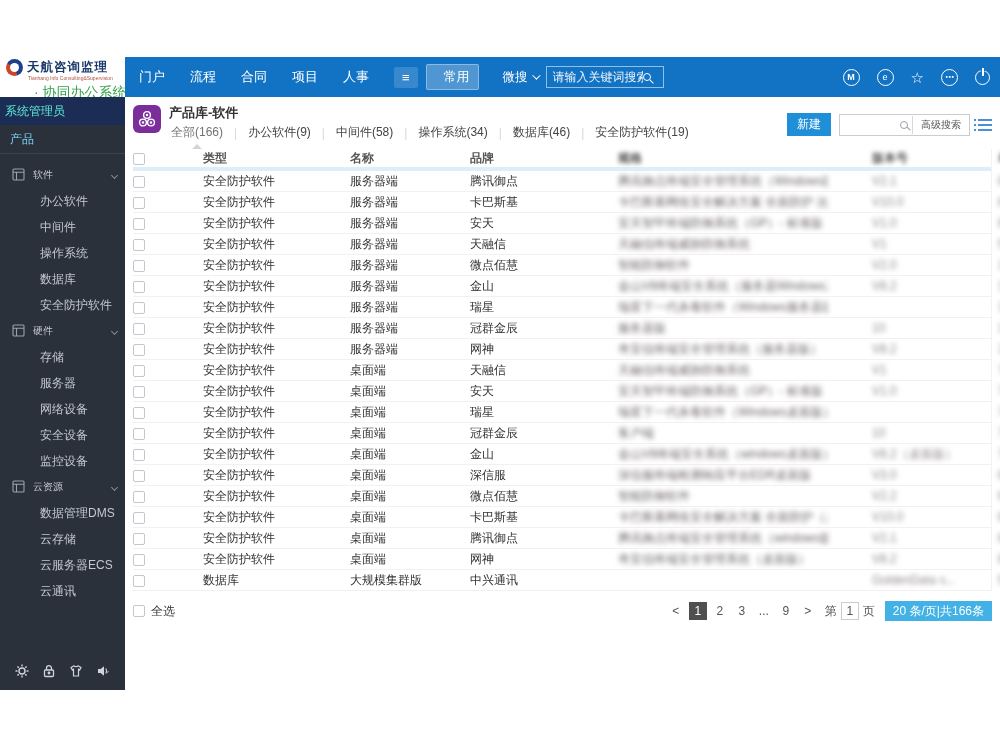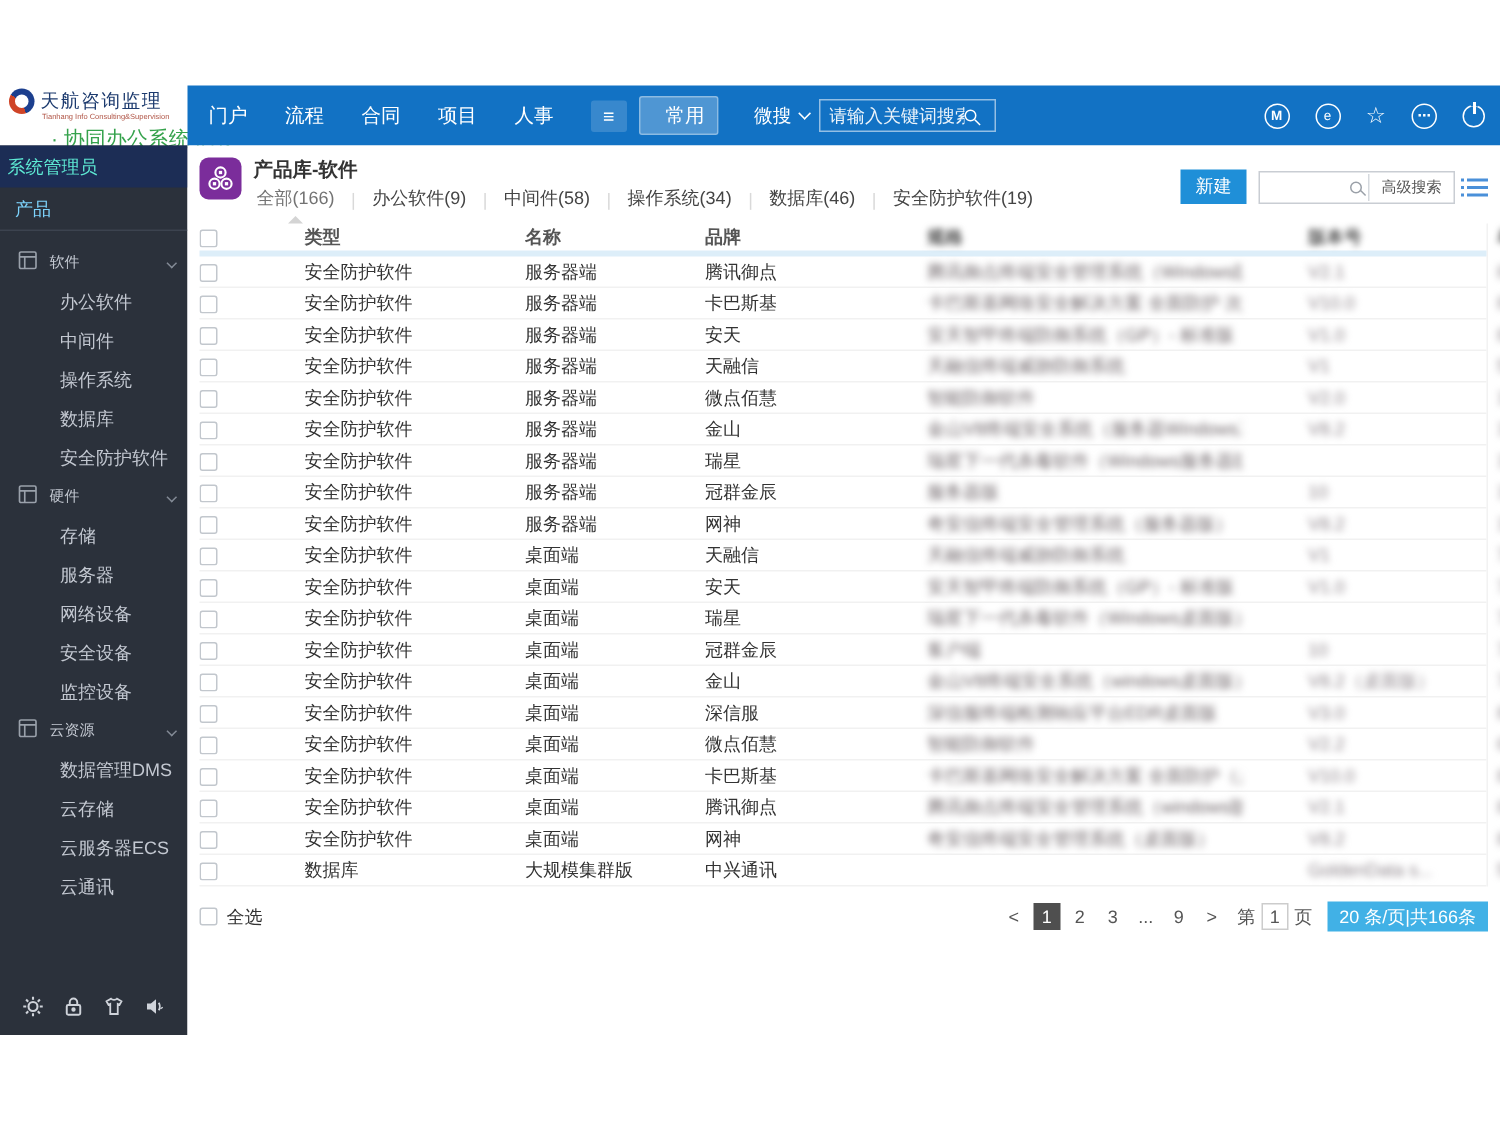--- a/index.html
+++ b/index.html
@@ -5,21 +5,21 @@
   * { box-sizing: border-box; margin: 0; padding: 0; }
   html,body { width:1000px; height:750px; background:#fff; font-family:"Liberation Sans","DejaVu Sans",sans-serif; overflow:hidden; }
   .app { position:absolute; top:57px; left:0; width:1000px; height:633px; }
 
   
   .topbar { position:absolute; top:0; left:0; width:1000px; height:40px; }
   .logo-area { position:absolute; left:0; top:0; width:125px; height:40px; background:#fff; padding:2px 4px 0 6px; }
   .logo-row { display:flex; align-items:center; gap:4px; }
   .logo-mark { width:17px; height:17px; border-radius:50%; background:conic-gradient(#1c3f8e 0 160deg,#cf4427 160deg 300deg,#1c3f8e 300deg); position:relative; flex:0 0 auto;}
   .logo-mark::after { content:""; position:absolute; left:4px; top:4px; width:9px; height:9px; background:#fff; border-radius:50%; }
-  .brand-name { font-size:12.5px; font-weight:400; color:#1c3a6e; letter-spacing:1px; white-space:nowrap; }
+  .brand-name { font-size:12.5px; font-weight:700; color:#1c3a6e; letter-spacing:1px; white-space:nowrap; }
   .brand-sub { font-size:5px; color:#b05546; margin-left:22px; margin-top:-1px; white-space:nowrap; }
   .brand-login { font-size:14px; color:#35a24c; margin:3px 0 0 28px; white-space:nowrap; }
   .navbar { position:absolute; left:125px; right:0; top:0; height:40px; background:#1272c4; display:flex; align-items:center; color:#fff; padding:0 10px 0 14px;justify-content:flex-end; }
   .nav-item { font-size:13px; margin-right:25px; cursor:pointer; white-space:nowrap; }
   .nav-box { background:rgba(255,255,255,.16); padding:3px 8px; border-radius:2px; margin-right:8px; font-size:13px; }
   .nav-box.active { background:rgba(255,255,255,.26); border:1px solid rgba(255,255,255,.35);padding-left:17px; }
   .nav-search { display:flex; align-items:center; margin-left:16px; }
   .search-prefix { font-size:12.5px; display:flex; align-items:center; gap:4px; }
   .chev { width:6px; height:6px; border-right:1.3px solid #fff; border-bottom:1.3px solid #fff; transform:rotate(45deg) translateY(-2px); display:inline-block; }
   .nav-input-wrap { margin-left:8px; border:1px solid rgba(255,255,255,.55); height:22px; display:flex; align-items:center; padding:0 6px; width:118px; }

